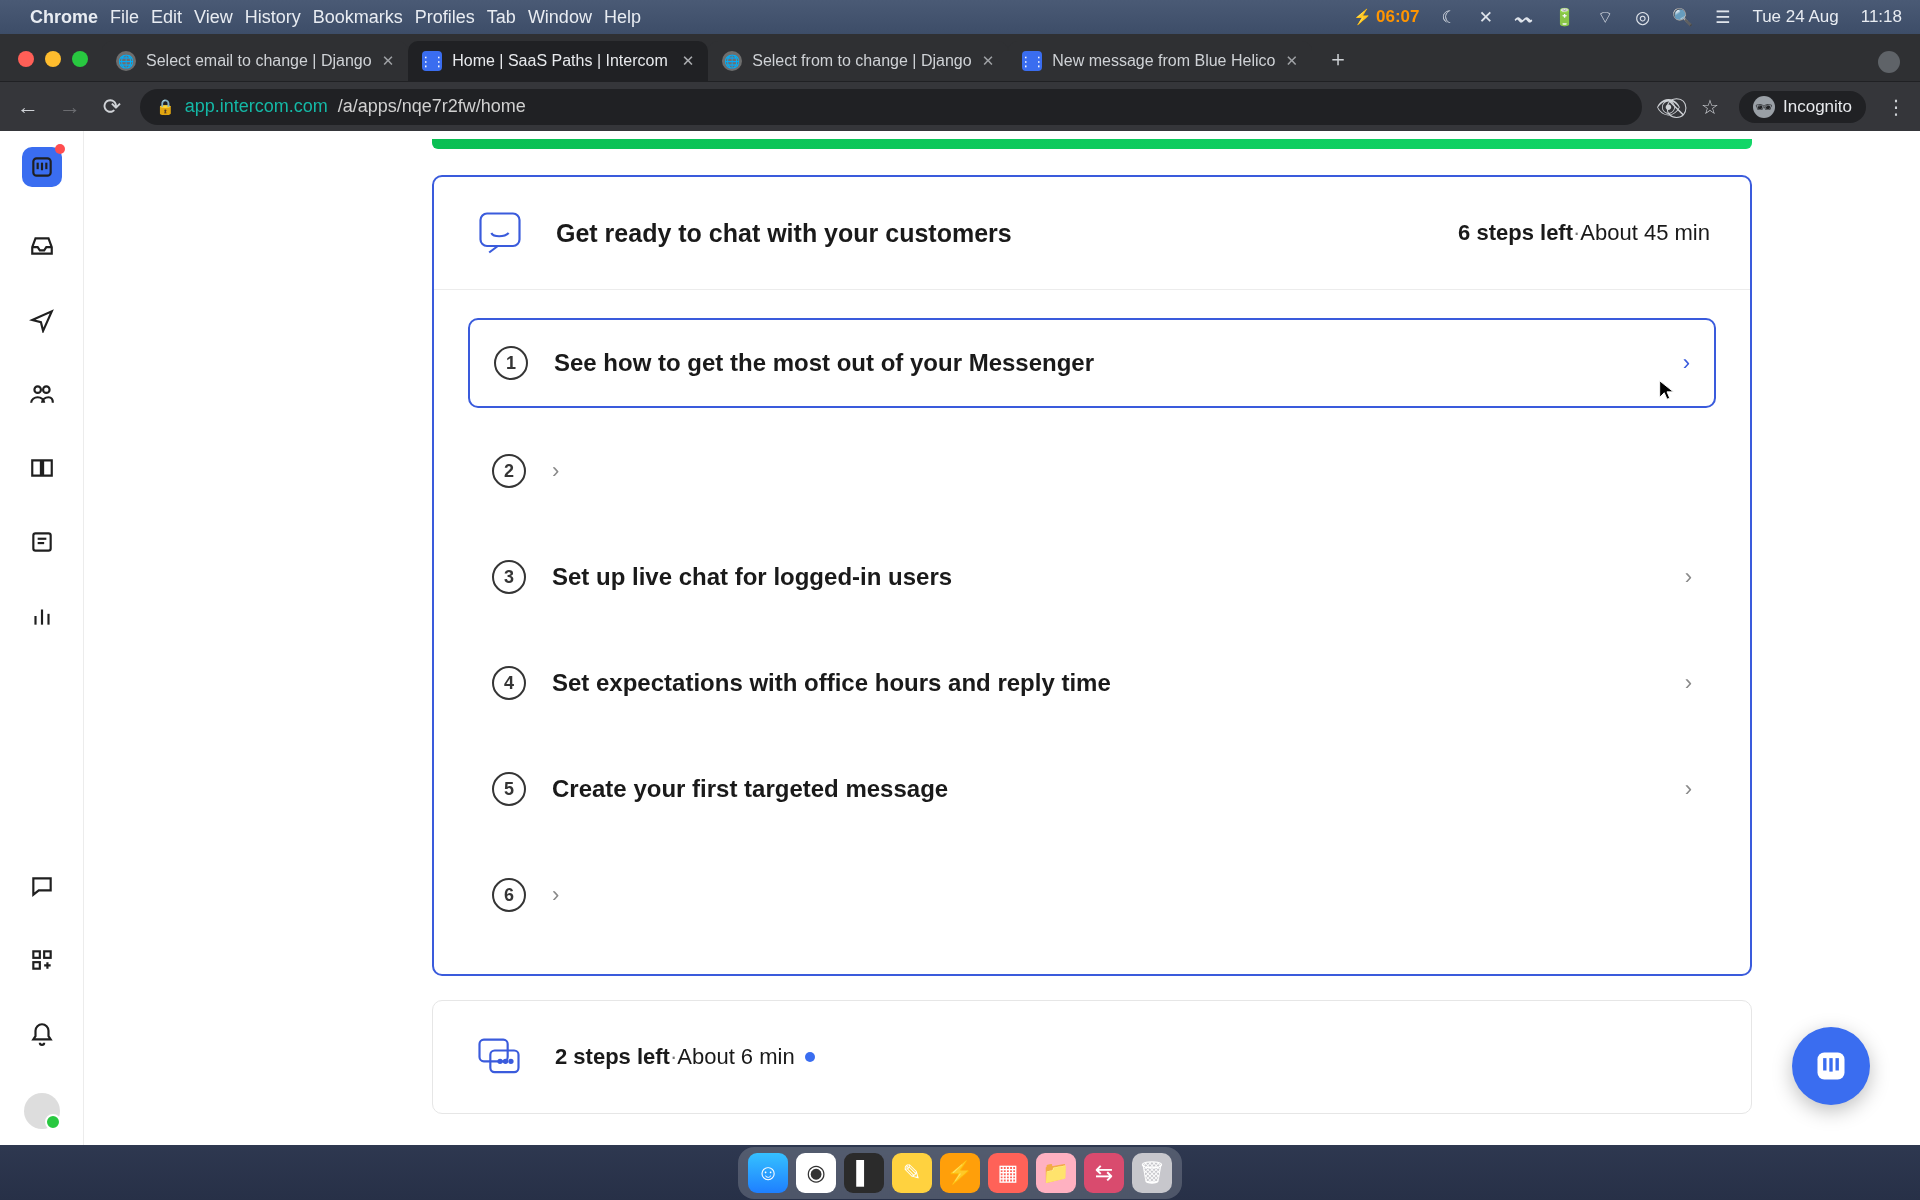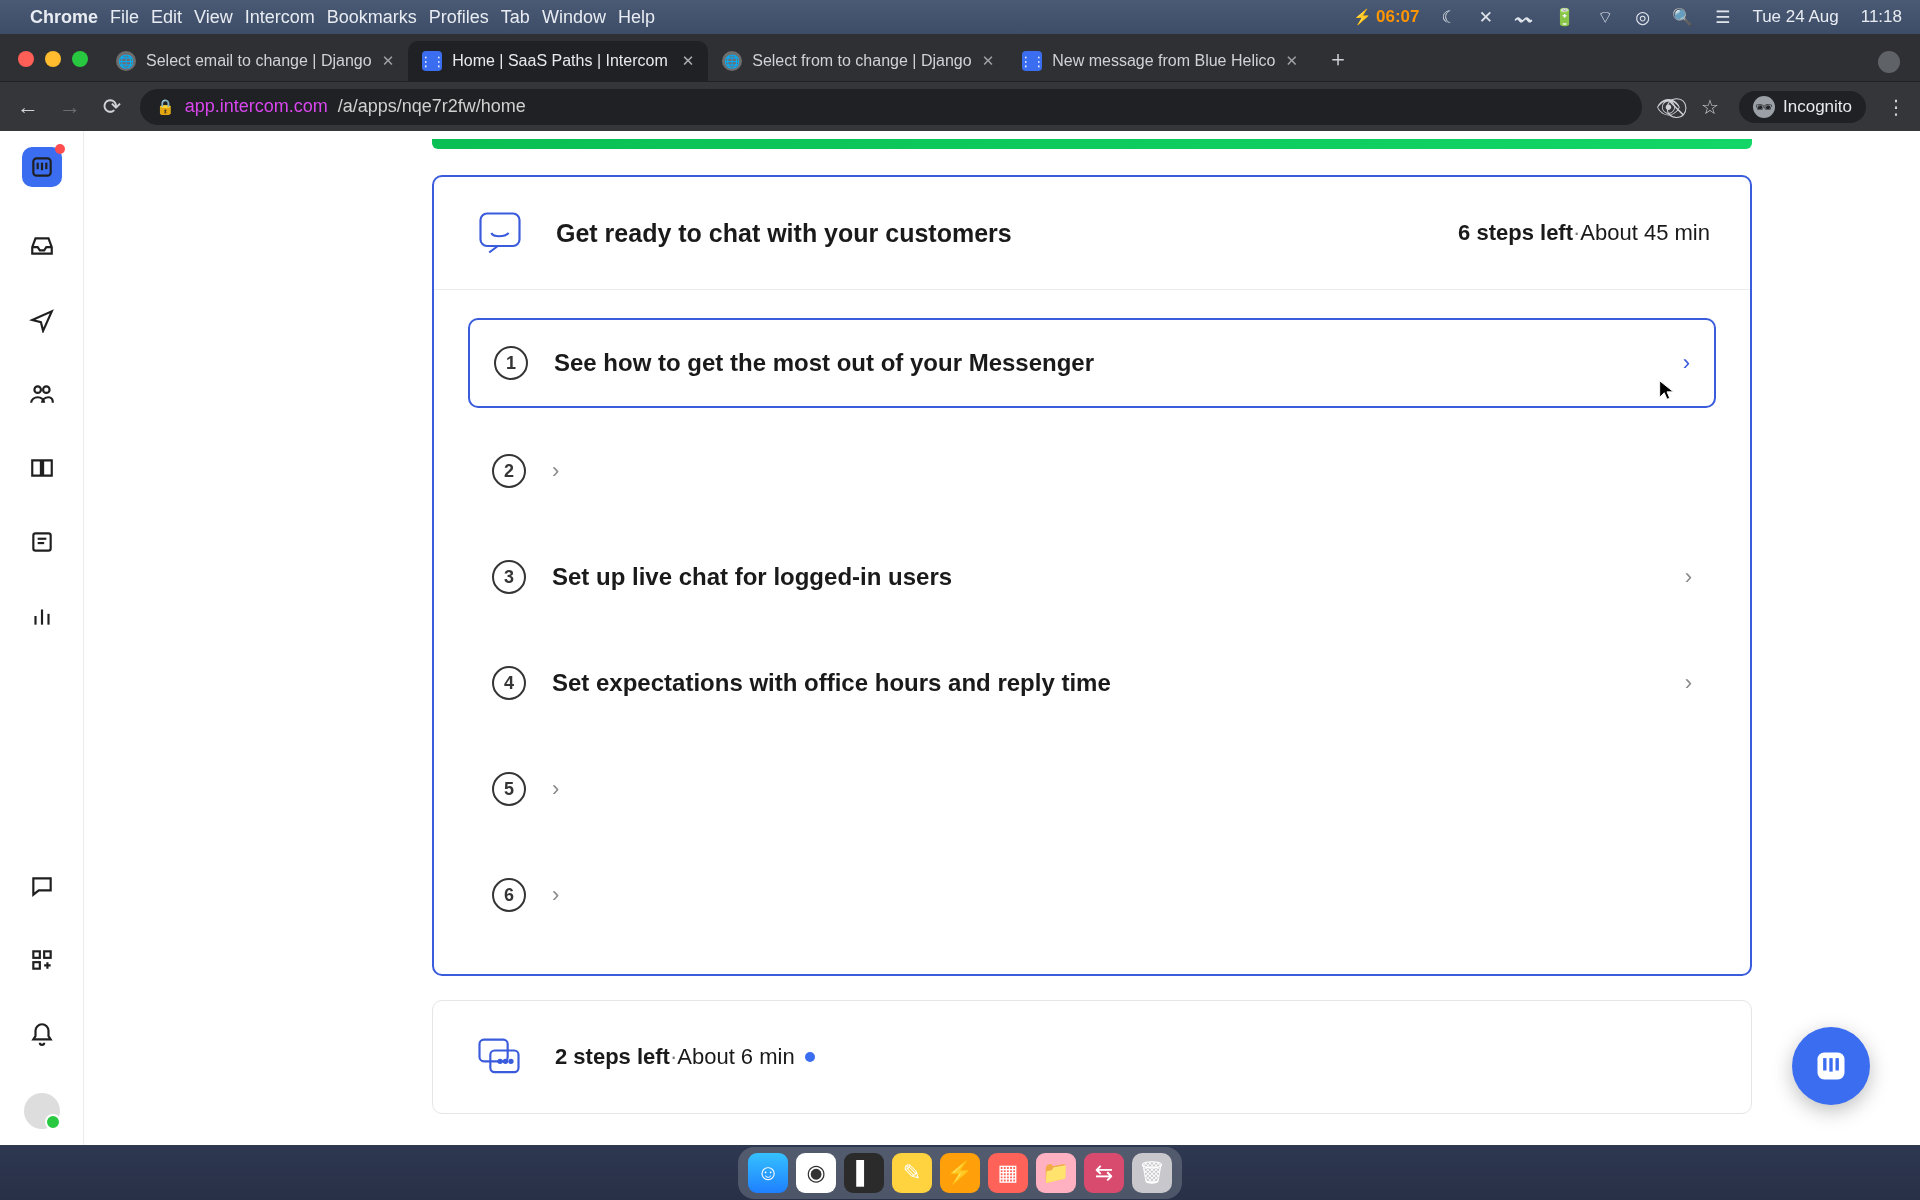--- a/index.html
+++ b/index.html
@@ -54,21 +54,21 @@
 
   
   .toolbar {
     height: 50px; background:#35363a; display:flex; align-items:center; padding:0 14px; gap:14px; color:#cfd2d6;
     border-top: 1px solid #202124;
   }
   .navbtn { width:28px;text-align:center;font-size:22px;cursor:pointer; }
   .navbtn.disabled { opacity:.35; cursor:default; }
   .omnibox { flex:1; height:36px; background:#202124; border-radius:20px; display:flex;align-items:center;padding:0 16px;gap:10px;color:#d0d0d0;font-size:18px;}
   .omnibox .lock{font-size:15px;}
-  .omnibox .domain{color:#d946ef;}
+  .omnibox .domain{color:#14b8a6;}
   .toolbar .right-icons{display:flex;align-items:center;gap:20px;font-size:20px;}
   .incognito-badge{display:flex;align-items:center;gap:8px;background:#202124;border-radius:20px;padding:5px 14px;color:#e8eaed;font-size:17px;}
   .incognito-badge .glyph{width:22px;height:22px;border-radius:50%;background:#9aa0a6;display:flex;align-items:center;justify-content:center;color:#202124;font-size:14px;}
 
   
   .viewport { height: calc(1200px - 34px - 47px - 50px - 55px); background:#fff; position:relative; display:flex; }
 
   
   .sidebar { width:84px; background:#fff; border-right:1px solid #ececec; display:flex;flex-direction:column;align-items:center;padding:16px 0; gap:44px; }
   .sidebar .brand { width:40px;height:40px;border-radius:10px;background:#3a6df0;display:flex;align-items:center;justify-content:center;color:#fff;position:relative; }
@@ -134,21 +134,21 @@
 </head>
 <body>
 
 <div class="menubar">
   <div class="menubar-left">
     <span class="apple-logo"></span>
     <span class="app-name">Chrome</span>
     <span>File</span>
     <span>Edit</span>
     <span>View</span>
-    <span>Intercom</span>
+    <span>History</span>
     <span>Bookmarks</span>
     <span>Profiles</span>
     <span>Tab</span>
     <span>Window</span>
     <span>Help</span>
   </div>
   <div class="menubar-right">
     <span class="battery-pct">
         <span class="bolt">⚡</span>
         <span class="pct">06:07</span>
@@ -328,20 +328,21 @@
             <div class="step-label">Set up live chat for logged-in users</div>
             <div class="chev">›</div>
           </div>
           <div class="step">
             <div class="step-num">4</div>
             <div class="step-label">Set expectations with office hours and reply time</div>
             <div class="chev">›</div>
           </div>
           <div class="step">
             <div class="step-num">5</div>
+            <div class="step-label">Create your first targeted message</div>
             <div class="chev">›</div>
           </div>
           <div class="step">
             <div class="step-num">6</div>
             <div class="chev">›</div>
           </div>
         </div>
       </div>
 
       <div class="card secondary">

